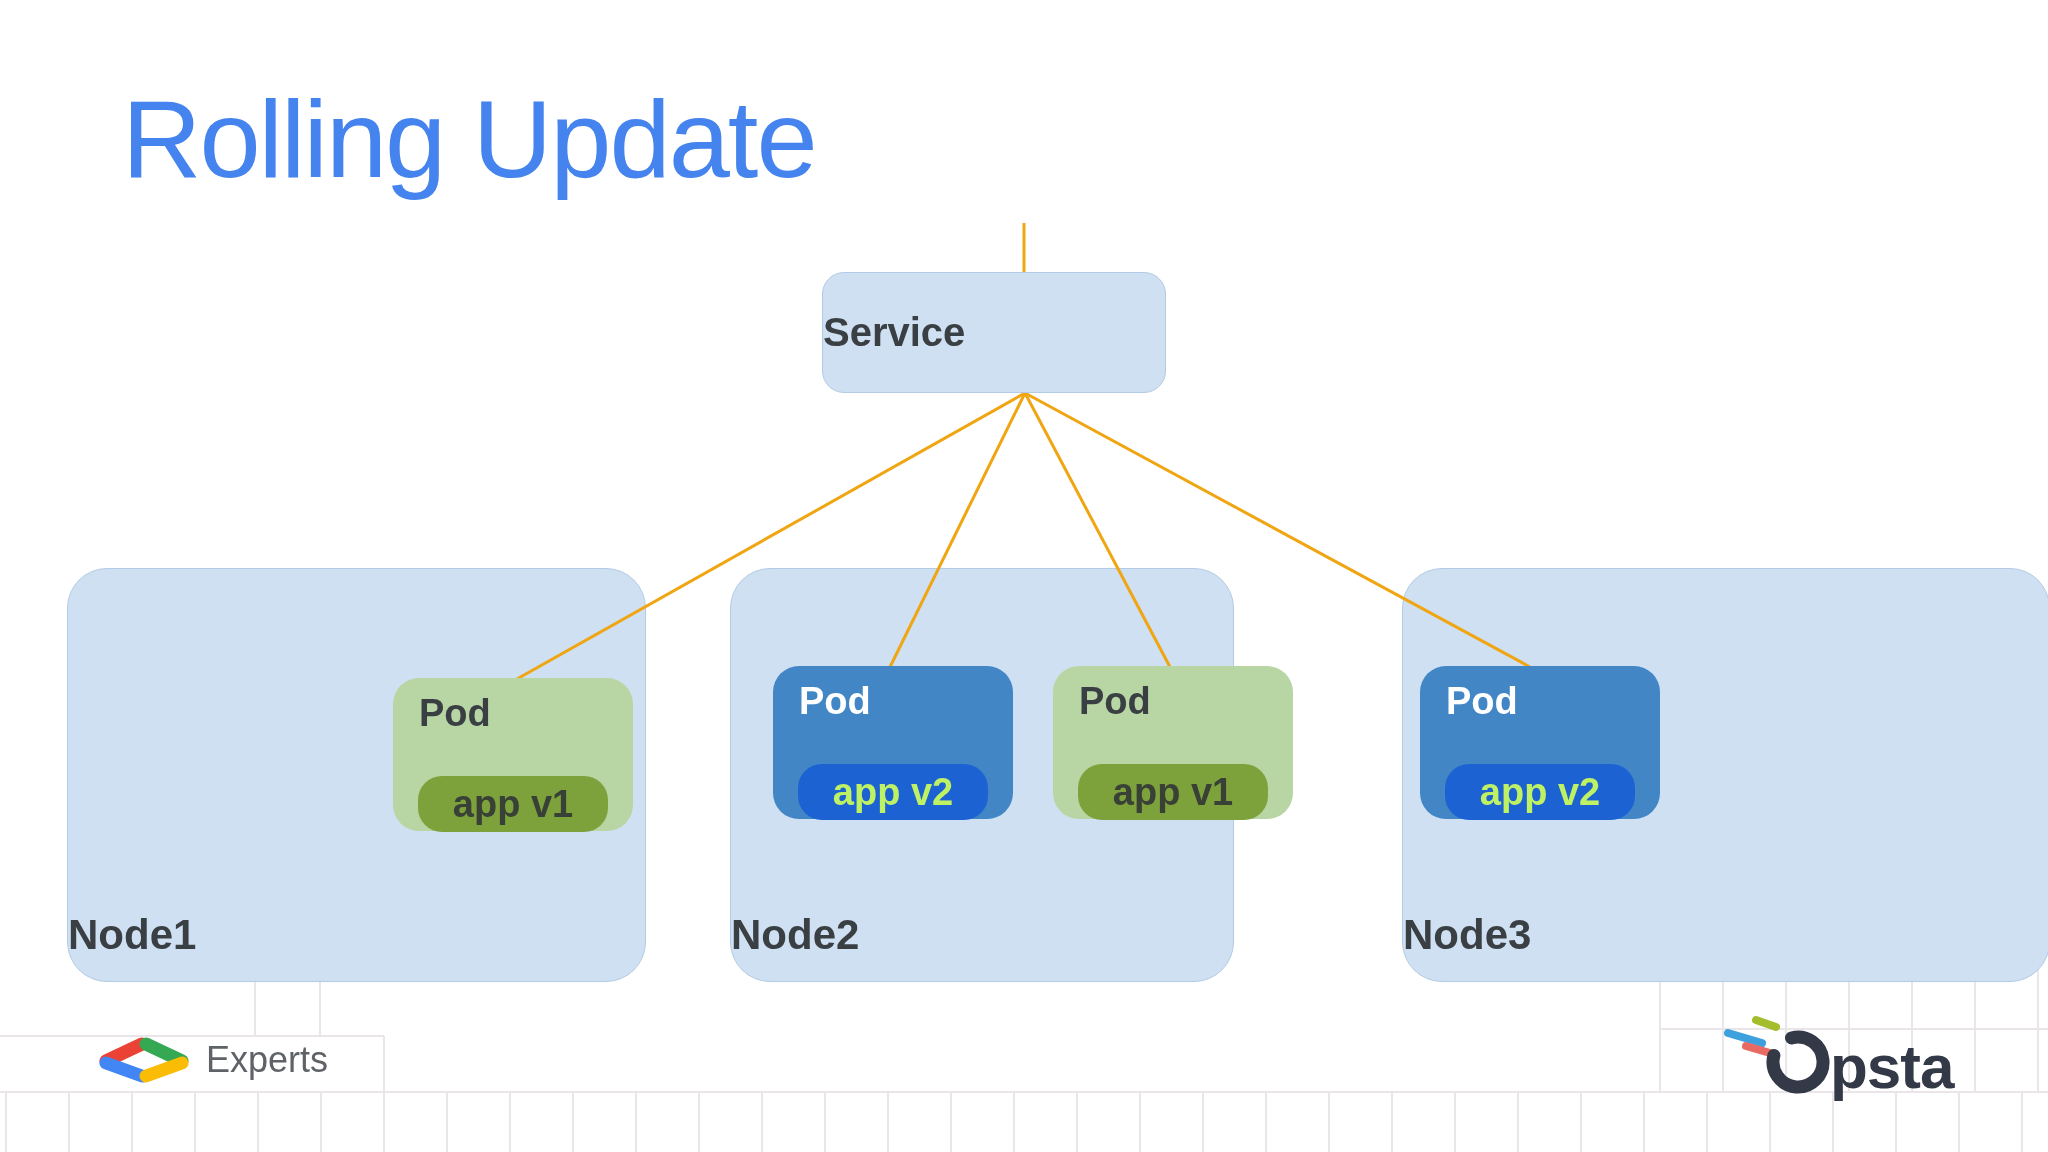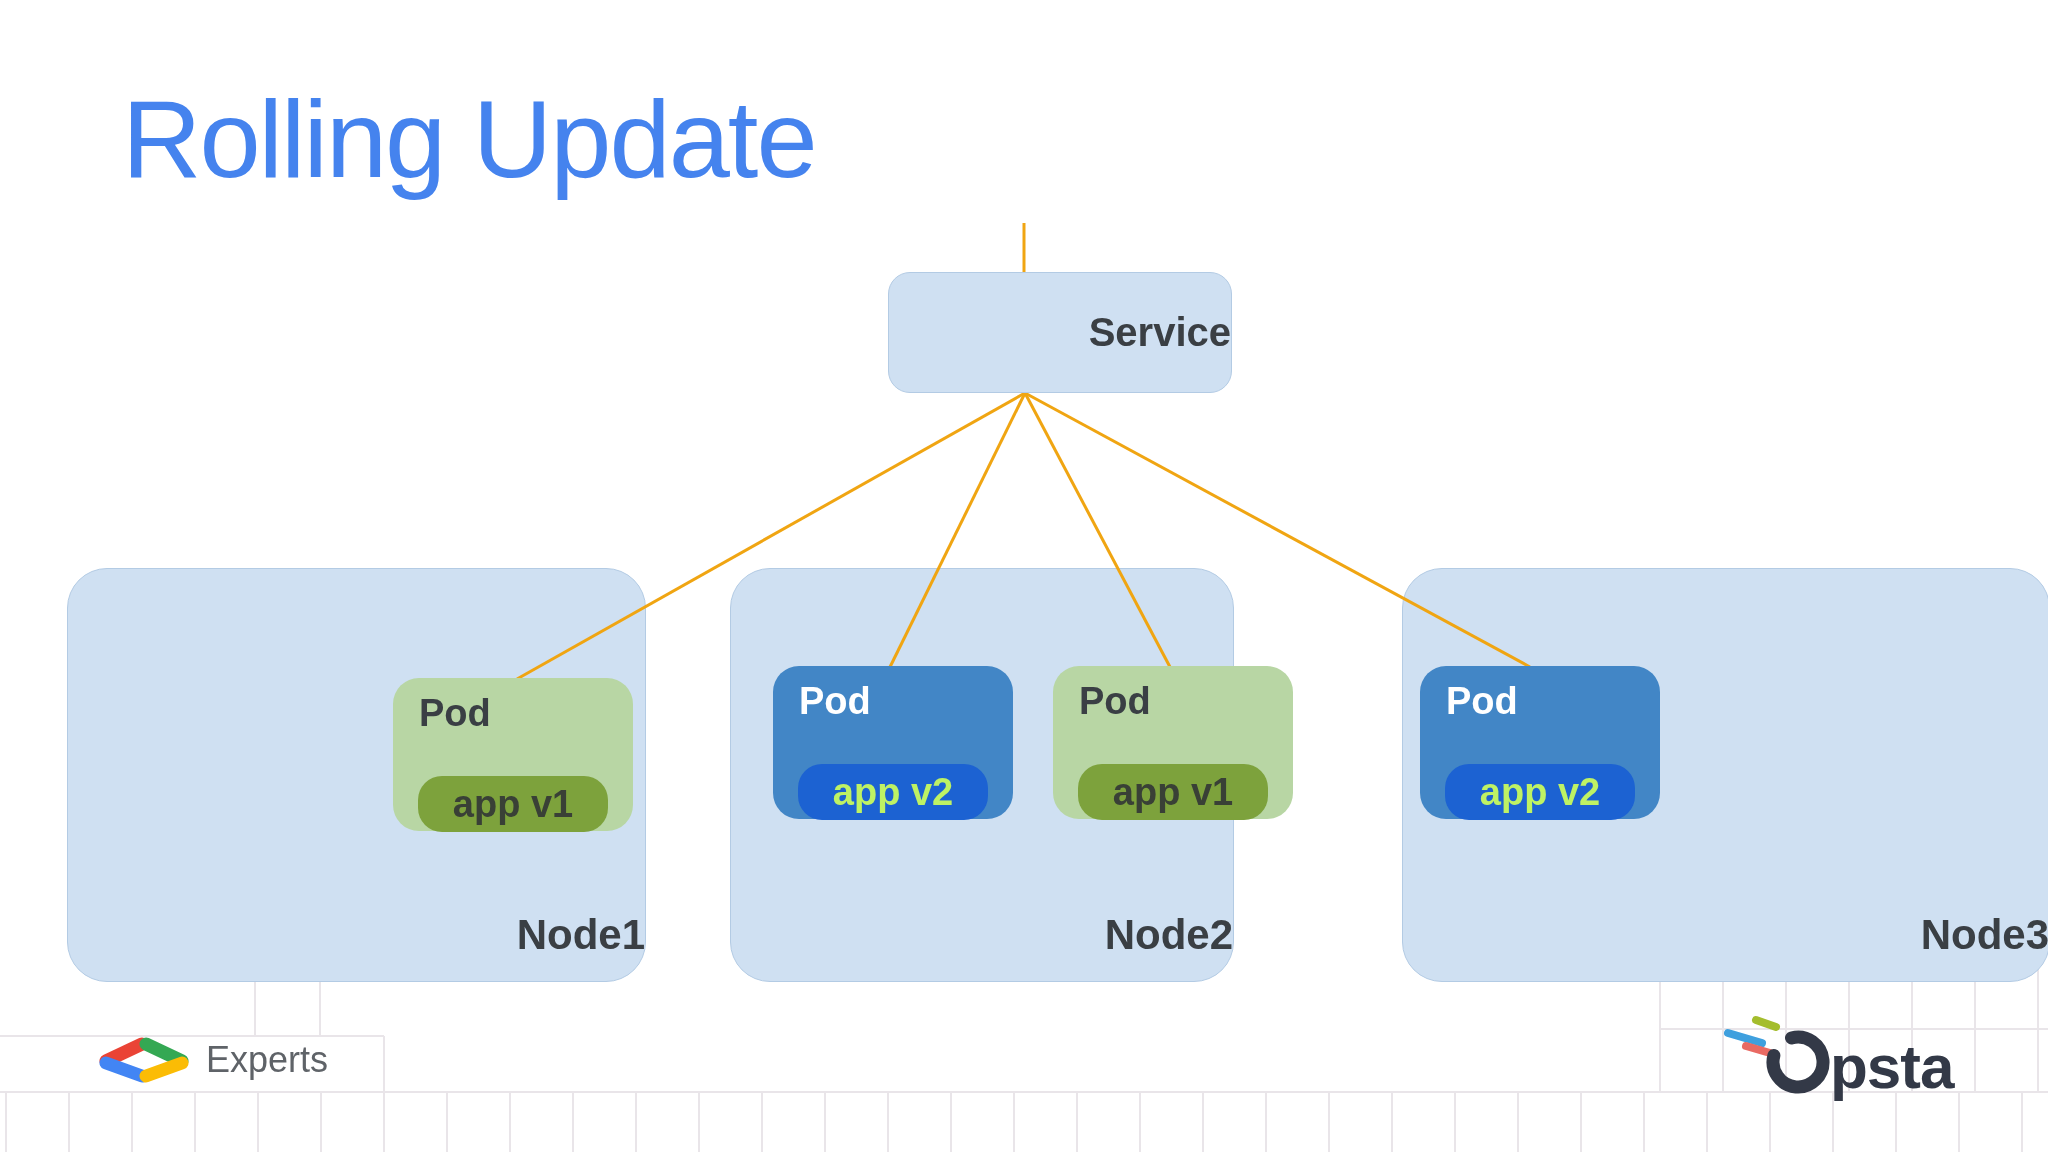--- a/index.html
+++ b/index.html
@@ -7,34 +7,34 @@
     position:relative;width:2048px;height:1152px;overflow:hidden;
     background:#ffffff;font-family:"Liberation Sans",sans-serif;margin-top:6px;
   }
   .layer{position:absolute;left:0;top:0;width:2048px;height:1152px;pointer-events:none;}
   .title{
     position:absolute;left:122px;top:72px;margin:0;
     font-size:110px;font-weight:400;letter-spacing:-2px;line-height:1.1;
     color:var(--title-blue);
   }
   .service-box{
-    position:absolute;left:888px;top:266px;width:344px;height:121px;
+    position:absolute;left:822px;top:266px;width:344px;height:121px;
     background:var(--node-fill);border:1.5px solid var(--node-border);
-    border-radius:22px;display:flex;align-items:center;justify-content:flex-end;
+    border-radius:22px;display:flex;align-items:center;justify-content:flex-start;
     box-sizing:border-box;
   }
   .service-box span{font-size:40px;font-weight:700;color:var(--label-dark);}
   .node{
     position:absolute;top:562px;height:414px;
     background:var(--node-fill);border:1px solid var(--node-border);
     border-radius:40px;box-sizing:border-box;
   }
   .node-label{
-    position:absolute;left:0;right:0;bottom:22px;text-align:right;
-    font-size:42px;font-weight:700;color:var(--label-dark);padding-left:14px;
+    position:absolute;left:0;right:0;bottom:22px;text-align:left;
+    font-size:42px;font-weight:700;color:var(--label-dark);
   }
   .pod{
     position:absolute;width:240px;height:153px;border-radius:26px;box-sizing:border-box;
   }
   .pod.green{background:var(--pod-green);}
   .pod.blue{background:var(--pod-blue);}
   .pod-label{
     position:absolute;left:26px;top:14px;font-size:38px;font-weight:700;
   }
   .pod.green .pod-label{color:var(--label-dark);}

